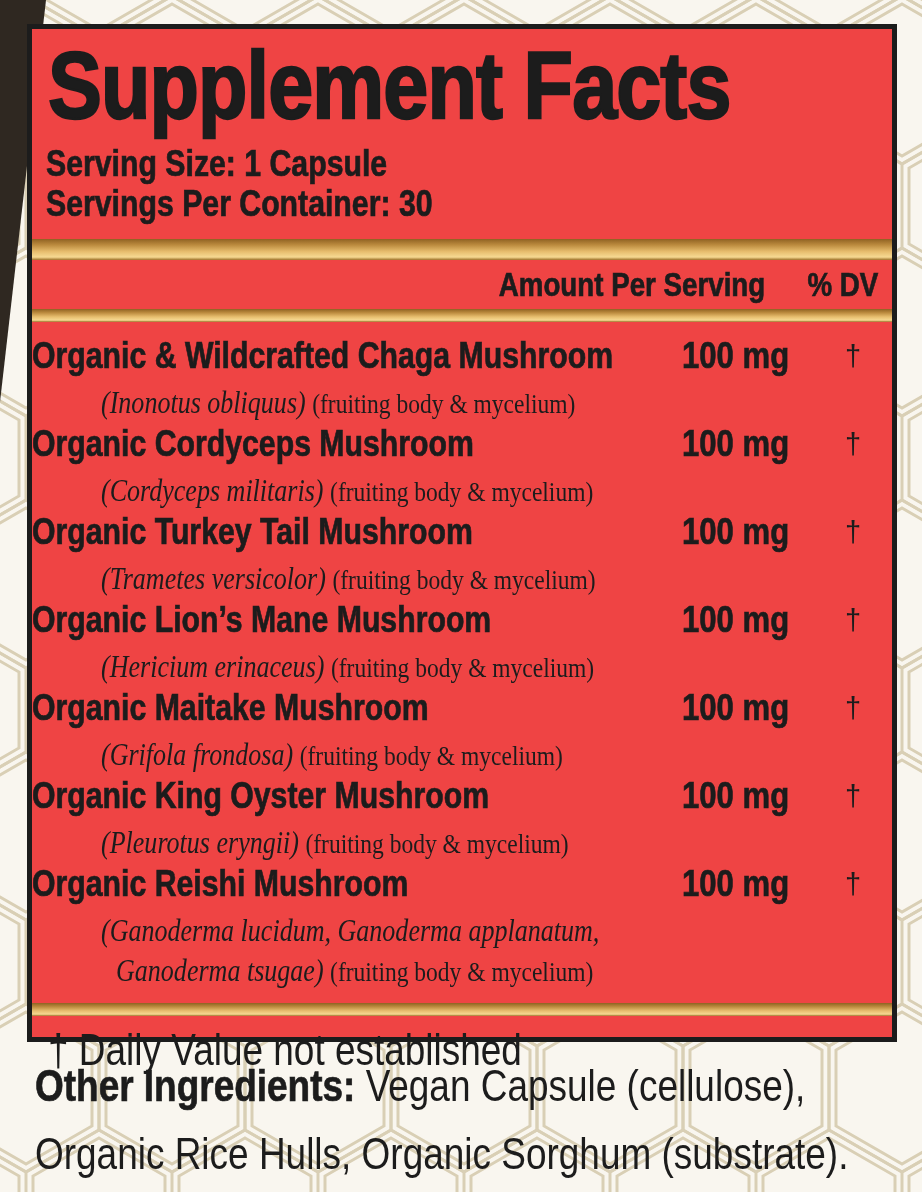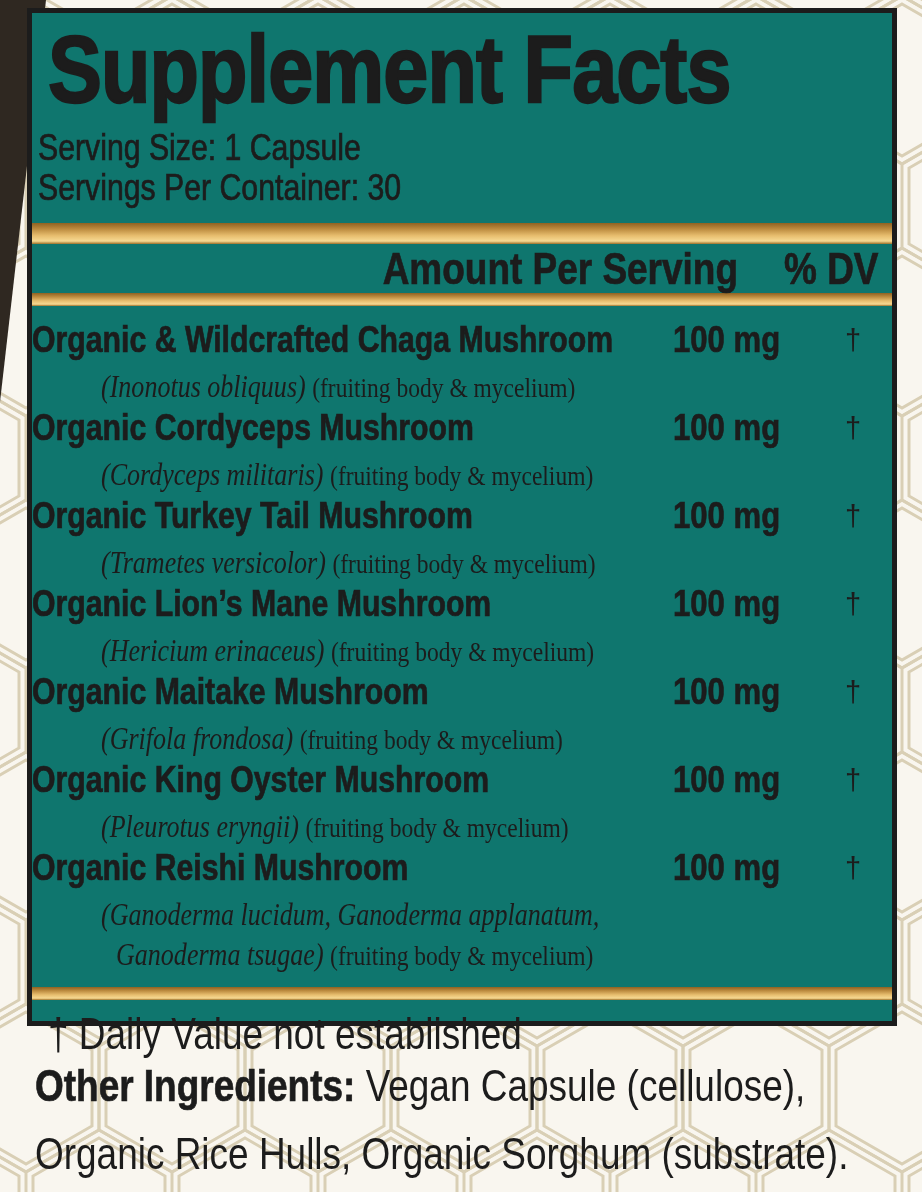--- a/index.html
+++ b/index.html
@@ -8,46 +8,46 @@
     background:#f9f6ef;color:#1c1c1c;
     font-family:"Liberation Sans","DejaVu Sans",sans-serif;
   }
   .bg-pattern{position:absolute;top:0;left:0;width:922px;height:1192px;}
   .corner-shade{
     position:absolute;top:0;left:0;width:46px;height:402px;
     background:#2f2821;
     clip-path:polygon(0 0,46px 0,0 402px);
   }
   .panel{
-    position:absolute;left:27px;top:8px;width:860px;height:1008px;
-    background:#0f766e;border:5px solid #1c1c1c;
+    position:absolute;left:27px;top:24px;width:860px;height:1008px;
+    background:#ef4444;border:5px solid #1c1c1c;
   }
   .cond{display:inline-block;transform:scaleX(.84);transform-origin:0 50%;white-space:nowrap;}
   .cond-r{display:inline-block;transform:scaleX(.84);transform-origin:100% 50%;white-space:nowrap;}
   .cond-t{display:inline-block;transform:scaleX(.86);transform-origin:0 50%;white-space:nowrap;}
   .heavy{-webkit-text-stroke:.7px #1c1c1c;}
   .title{
     margin:13px 0 0 16px;font-size:94px;line-height:88px;font-weight:bold;
     letter-spacing:-1px;-webkit-text-stroke:2.3px #1c1c1c;
   }
-  .serv{margin-left:6px;font-size:36px;line-height:40px;font-weight:normal;}
+  .serv{margin-left:14px;font-size:36px;line-height:40px;font-weight:bold;}
   .serv1{margin-top:14px;}
   .gold{width:100%;background:linear-gradient(to bottom,#8f6222 0%,#bb8a3e 28%,#e7bd6e 60%,#f6d992 86%,#9d7029 100%);}
   .bar-thick{height:21px;margin-top:15px;}
   .bar-thin{height:13px;margin-top:4px;}
   .bar-foot{height:13px;margin-top:11px;}
   .colhead{
     display:flex;justify-content:flex-end;align-items:baseline;gap:28px;
-    padding-right:14px;margin-top:5px;font-size:44px;line-height:40px;font-weight:bold;
+    padding-right:14px;margin-top:5px;font-size:33px;line-height:40px;font-weight:bold;
   }
   .rows{margin-top:14px;}
   .irow{display:flex;align-items:flex-start;margin-left:0;padding-right:4px;line-height:40px;}
   .cell-name{flex:1;min-width:0;}
   .iname{font-size:36px;font-weight:bold;}
-  .cell-amt{width:145px;flex:none;}
+  .cell-amt{width:145px;flex:none;text-align:center;}
   .amt{font-size:37px;font-weight:bold;}
   .cell-dv{width:70px;flex:none;text-align:center;}
   .dv{font-size:29px;}
   .isub{margin-left:69px;line-height:40px;font-size:31px;font-family:Liberation Serif, serif;}
   .isub2{margin-left:84px;}
   .lat{font-style:italic;}
   .note{font-style:normal;font-size:28px;}
   .footnote{margin:14px 0 0 16px;font-size:44px;line-height:40px;}
   .other{position:absolute;left:35px;top:1052px;width:860px;font-size:44px;line-height:68px;}
   .other-inner{display:inline-block;width:1024px;transform:scaleX(.84);transform-origin:0 0;}

